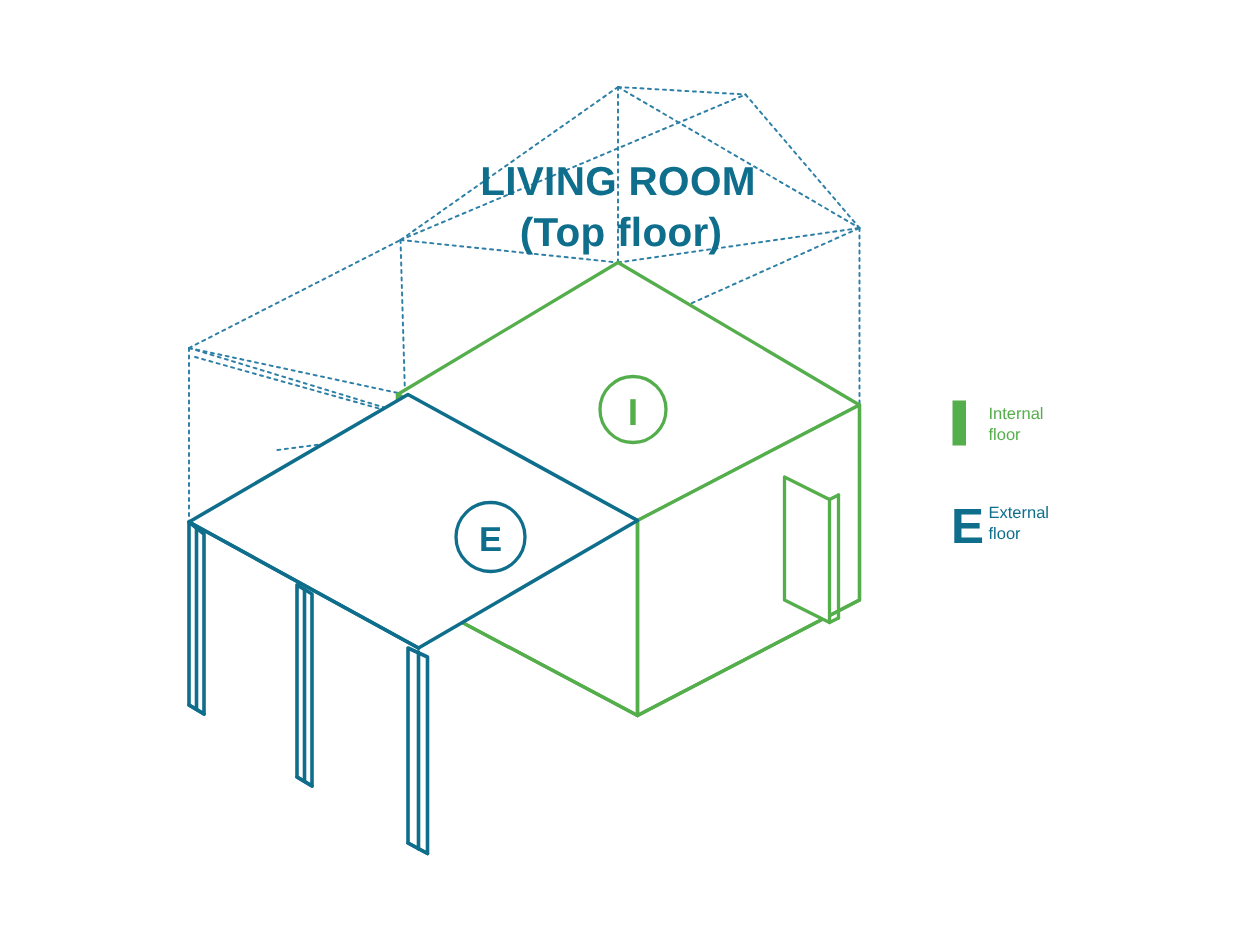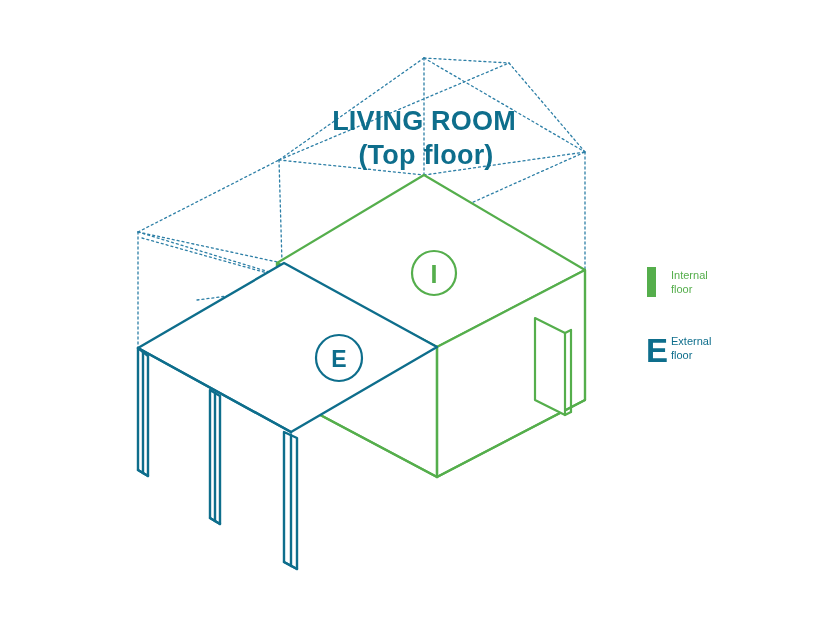--- a/index.html
+++ b/index.html
@@ -9,21 +9,21 @@
   }
   body {
     width: 834px;
     height: 625px;
     position: relative;
     overflow: hidden;
     font-family: "Liberation Sans", sans-serif;
   }
   #stage {
     position: absolute;
-    left: 12px; top: 0;
+    left: 0; top: 0;
     width: 775px;
     height: 625px;
   }
   svg.diagram {
     position: absolute;
     left: 0; top: 0;
     width: 834px;
     height: 625px;
     display: block;
   }

